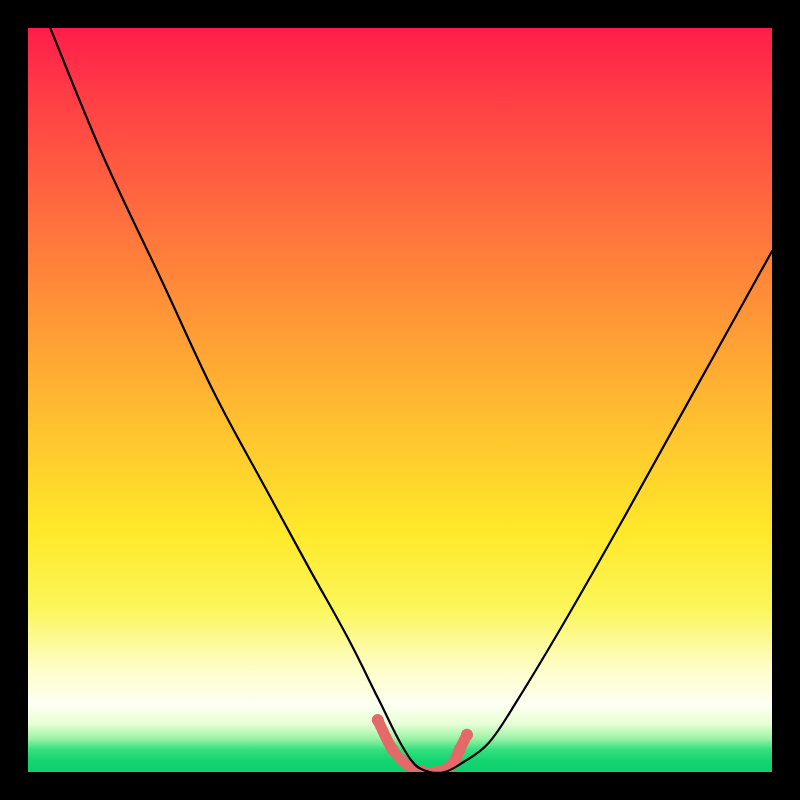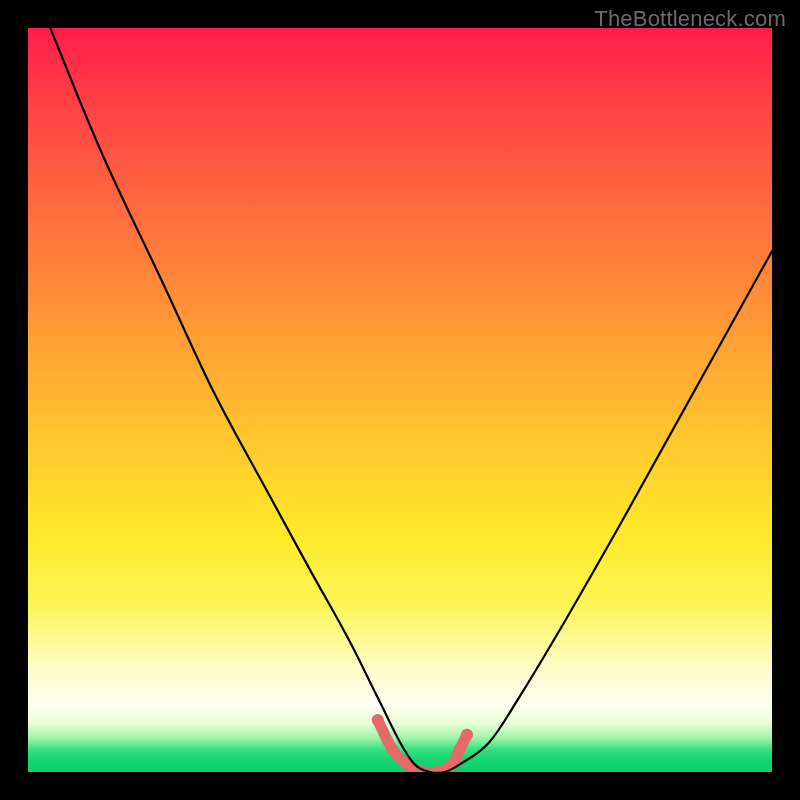--- a/index.html
+++ b/index.html
@@ -72,21 +72,20 @@
     stroke-linejoin: round;
   }
   .curve circle.dot {
     fill: #e46a6a;
   }
 </style>
 </head>
 <body>
 
 <div class="frame">
-  <div class="watermark">TheBottleneck.com</div>
 
   <div class="plot">
     <div class="gradient"></div>
 
     <svg class="curve" viewBox="0 0 744 744" preserveAspectRatio="none">
       <g transform="translate(0,744) scale(1,-1)">
         <path id="accent-path" class="accent" d="M 349.7 52.1 C 352.4 46.7, 359.2 30.4, 364.6 22.3 C 369.9 14.3, 374.1 11.5, 379.4 7.4 C 384.8 3.4, 389.0 1.3, 394.3 0.0 C 399.7 -1.3, 403.8 -1.3, 409.2 0.0 C 414.6 1.3, 420.1 3.4, 424.1 7.4 C 428.1 11.5, 428.8 17.0, 431.5 22.3 C 434.2 27.7, 437.6 34.5, 439.0 37.2"></path>
         <g id="accent-dots">
             <circle class="dot" cx="349.7" cy="52.1" r="6"></circle>
             <circle class="dot" cx="364.6" cy="22.3" r="6"></circle>

